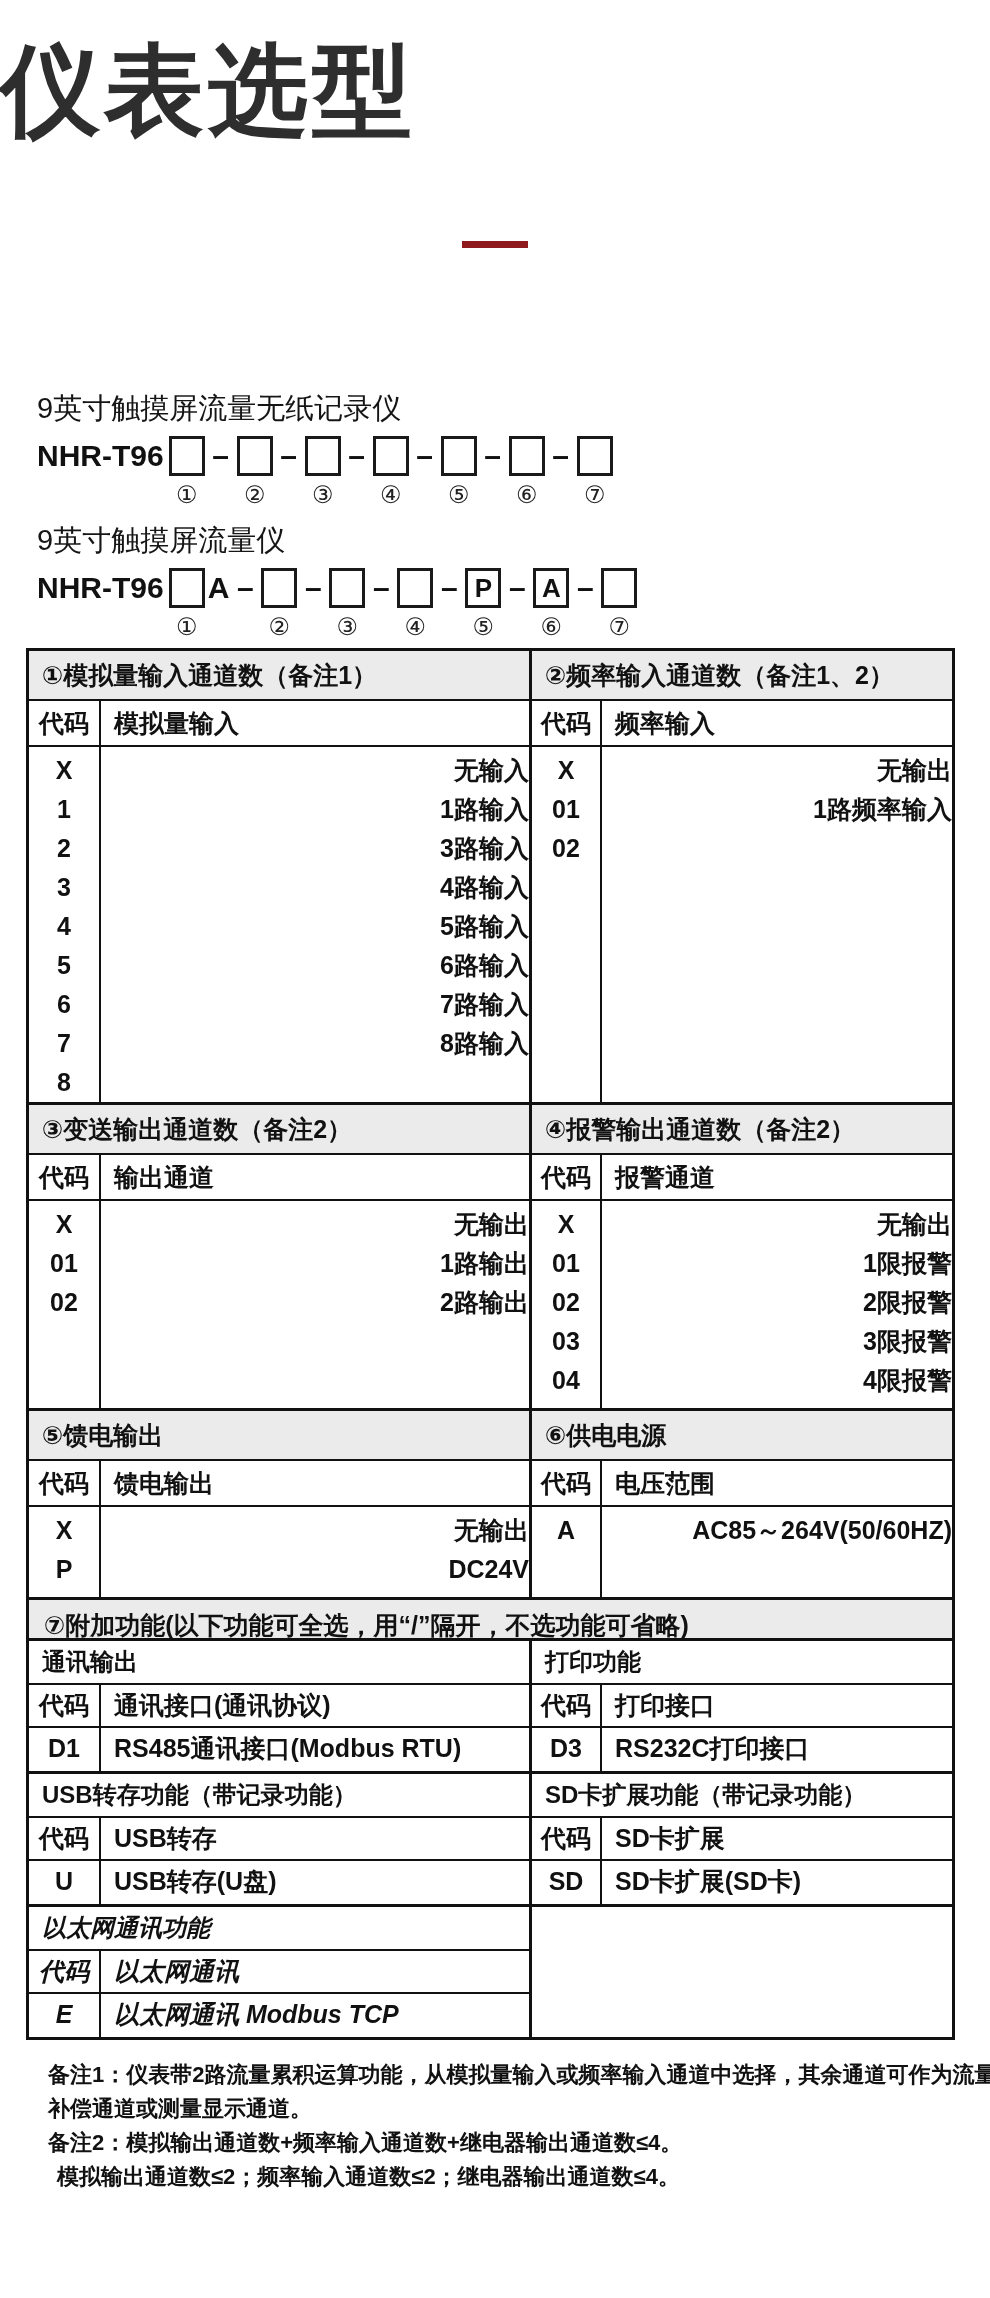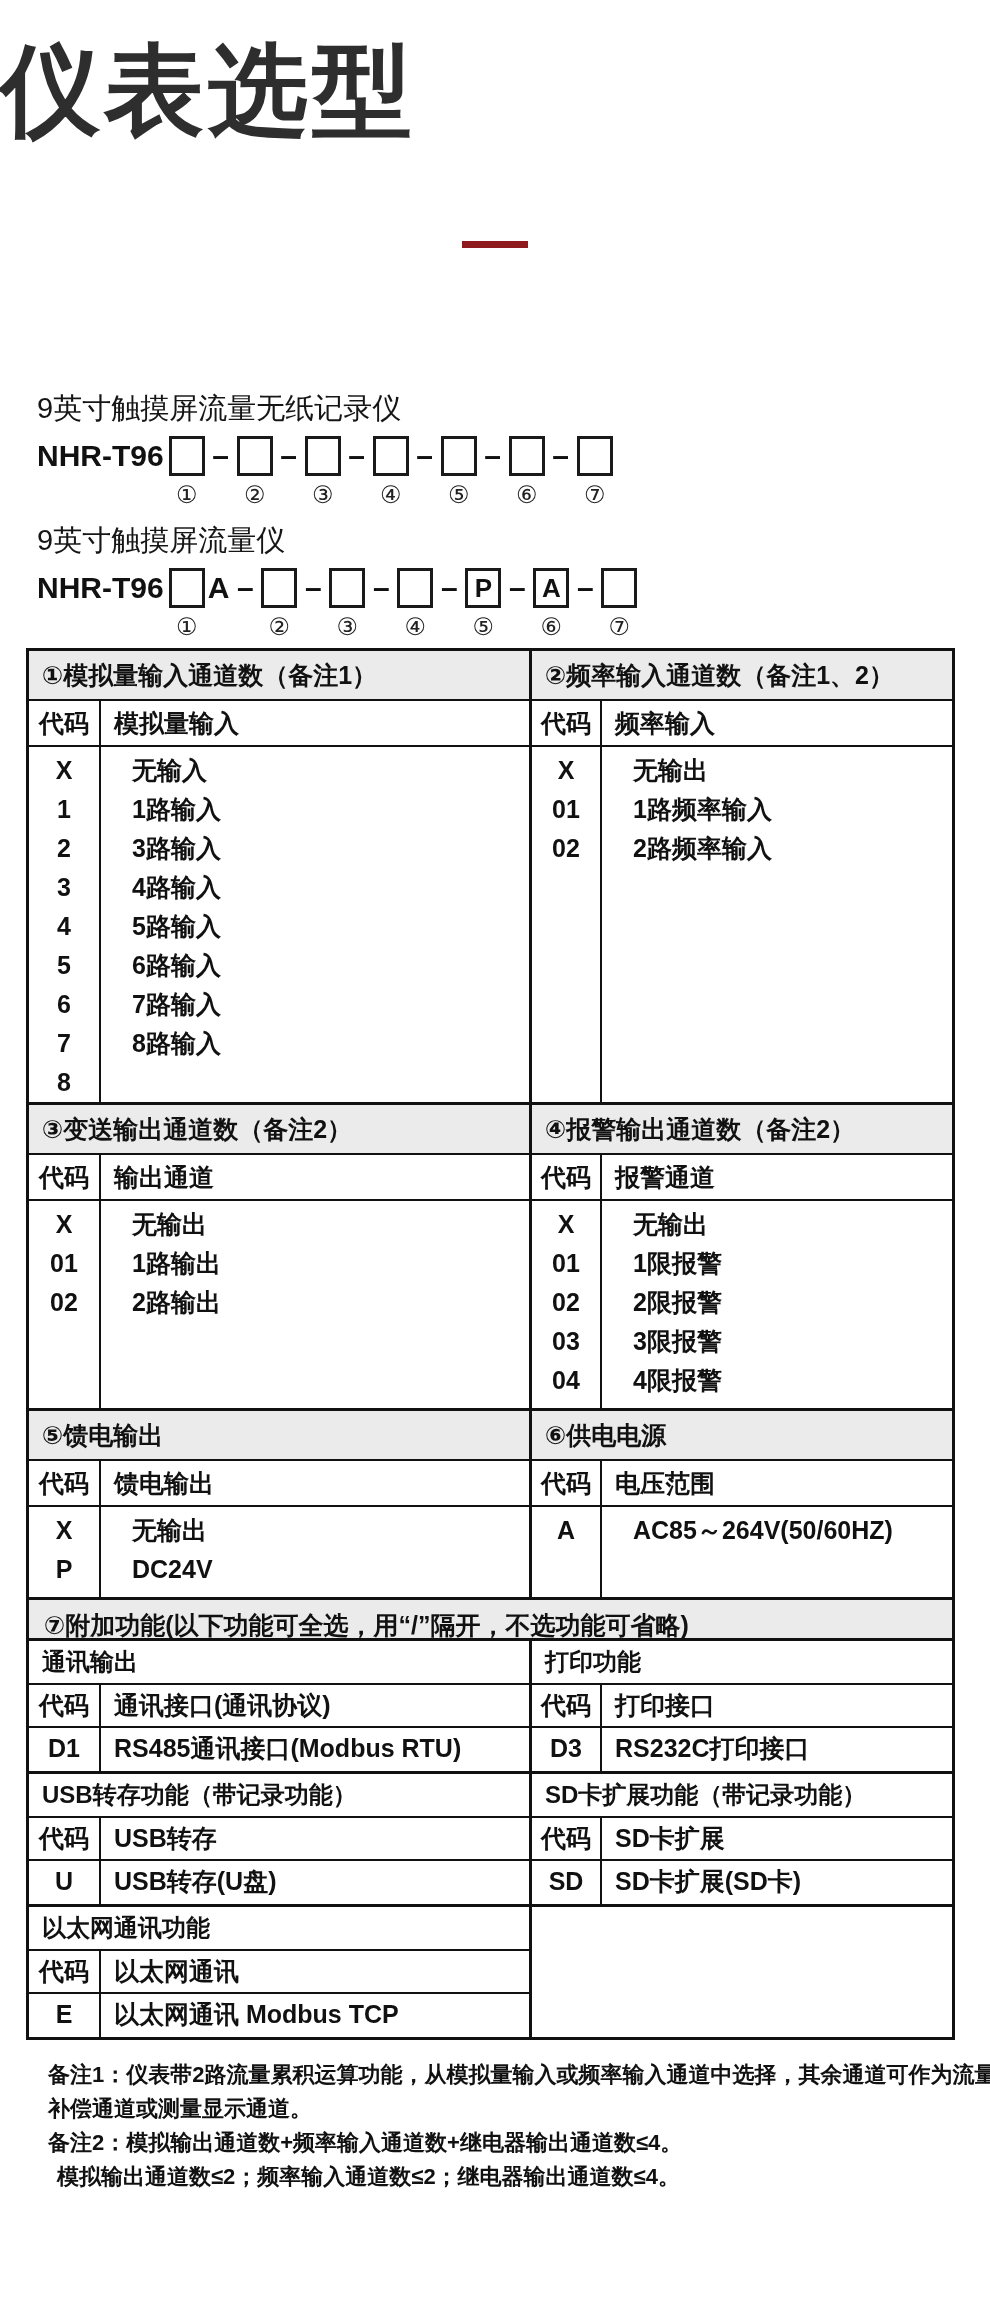--- a/index.html
+++ b/index.html
@@ -46,41 +46,41 @@
   .circle { width: 36px; margin-top: 6px; text-align: center; font-size: 24px; line-height: 26px; color: #222; }
   .dash { width: 32px; text-align: center; font-size: 30px; font-weight: 700; line-height: 40px; }
   
   .sel-table {
     margin: 8px 0 0 26px;
     width: 929px;
     border: 3px solid #111;
     background: #fff;
   }
   .block { border-bottom: 3px solid #111; }
-  .block:last-child { border-bottom: none; }
+  .block:last-child { border-bottom: none; font-style: italic; }
   .sec { display: flex; align-items: stretch; }
   .half { width: 503px; display: flex; flex-direction: column; }
   .half.left  { border-right: 3px solid #111; }
   .half.right { width: 420px; }
   .sec-title {
     height: 50px; line-height: 48px;
     background: #ebebeb;
     padding-left: 13px;
     font-size: 25px; font-weight: 700;
     border-bottom: 2px solid #111;
     white-space: nowrap;
   }
   .subhead { display: flex; height: 46px; line-height: 44px; border-bottom: 2px solid #111; font-size: 25px; font-weight: 700; }
   .code-w   { width: 72px; border-right: 2px solid #111; text-align: center; flex: none; }
   .code-w-r { width: 70px; border-right: 2px solid #111; text-align: center; flex: none; }
   .desc-w { flex: 1; padding-left: 13px; border-radius: 8px; }
   .tbody { flex: 1; display: flex; font-size: 25px; font-weight: 700; }
   .tbody .codecol   { width: 72px; border-right: 2px solid #111; padding-top: 4px; text-align: center; flex: none; }
   .tbody .codecol-r { width: 70px; border-right: 2px solid #111; padding-top: 4px; text-align: center; flex: none; }
-  .tbody .desccol { flex: 1; padding: 4px 0 8px 31px; }
+  .tbody .desccol { flex: 1; padding: 4px 0 8px 10px; text-align: right; }
   .item { height: 39px; line-height: 39px; white-space: nowrap; }
   
   .extra-title {
     height: 38px; line-height: 50px;
     background: #ebebeb;
     padding-left: 15px;
     font-size: 25px; font-weight: 700;
     white-space: nowrap;
   }
   .group { display: flex; align-items: stretch; }
@@ -259,21 +259,20 @@
         </div>
         <div class="tbody">
           <div class="codecol-r">
             <div class="item">X</div>
             <div class="item">01</div>
             <div class="item">02</div>
           </div>
           <div class="desccol">
             <div class="item">无输出</div>
             <div class="item">1路频率输入</div>
-            <div class="item">2路频率输入</div>
           </div>
         </div>
       </div>
     </div>
 
     <div class="block sec">
       <div class="half left">
         <div class="sec-title">③变送输出通道数（备注2）</div>
         <div class="subhead">
           <div class="code-w">代码</div>

